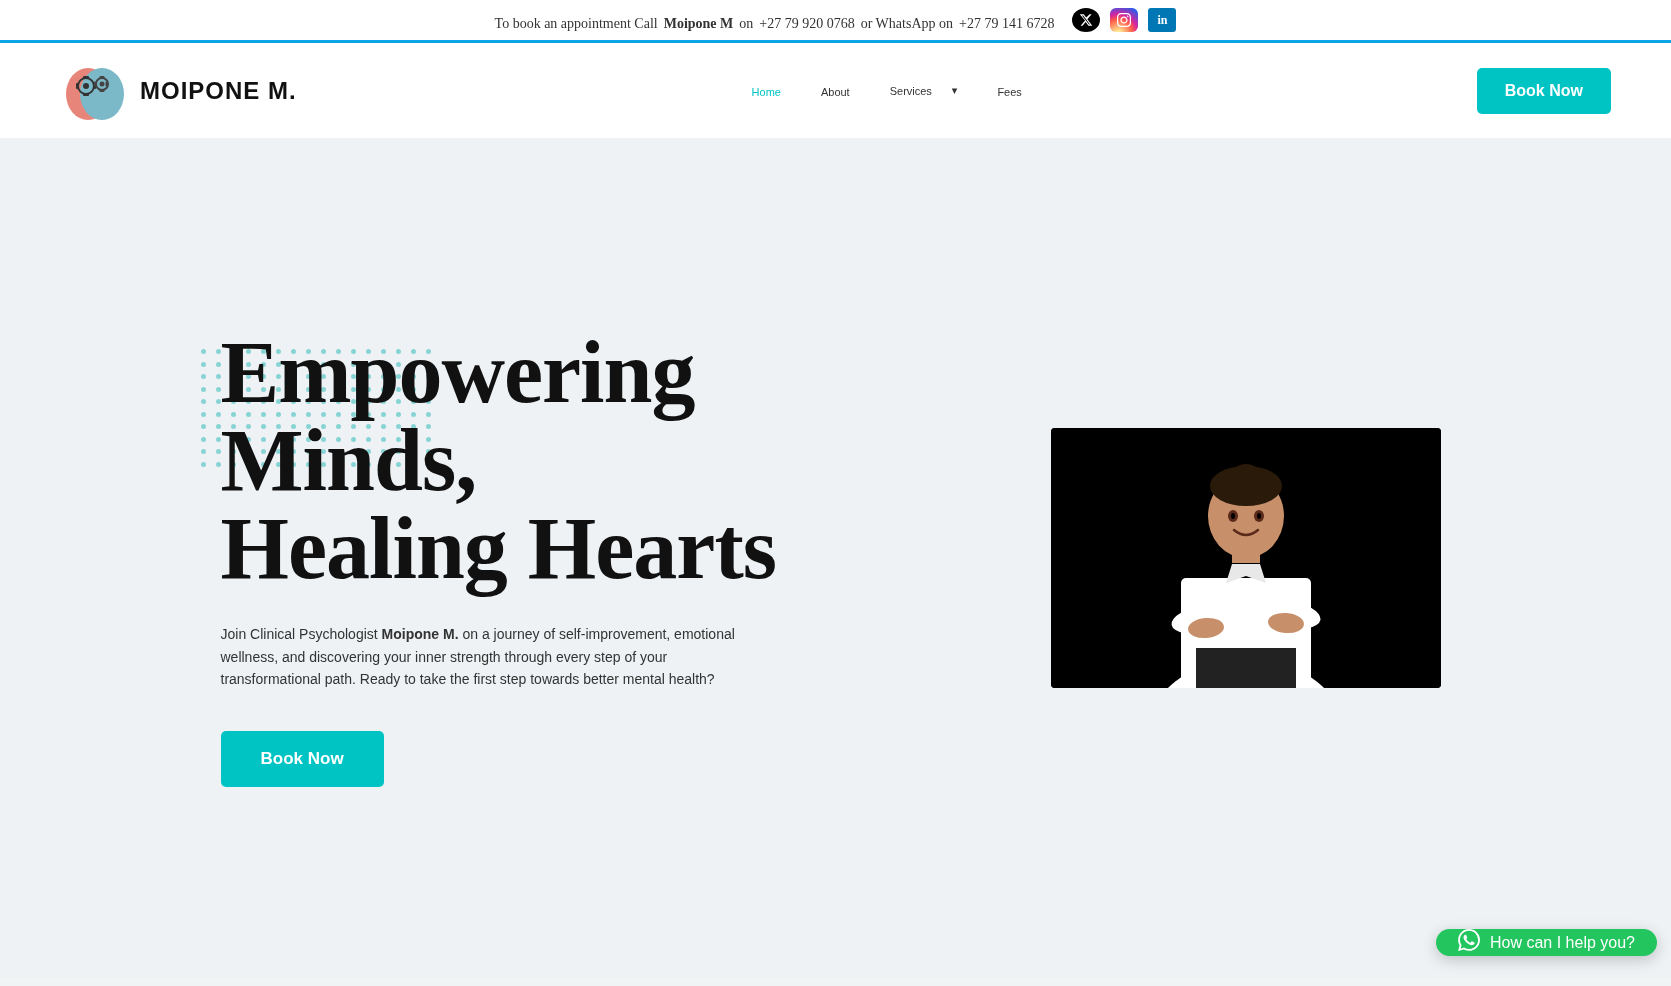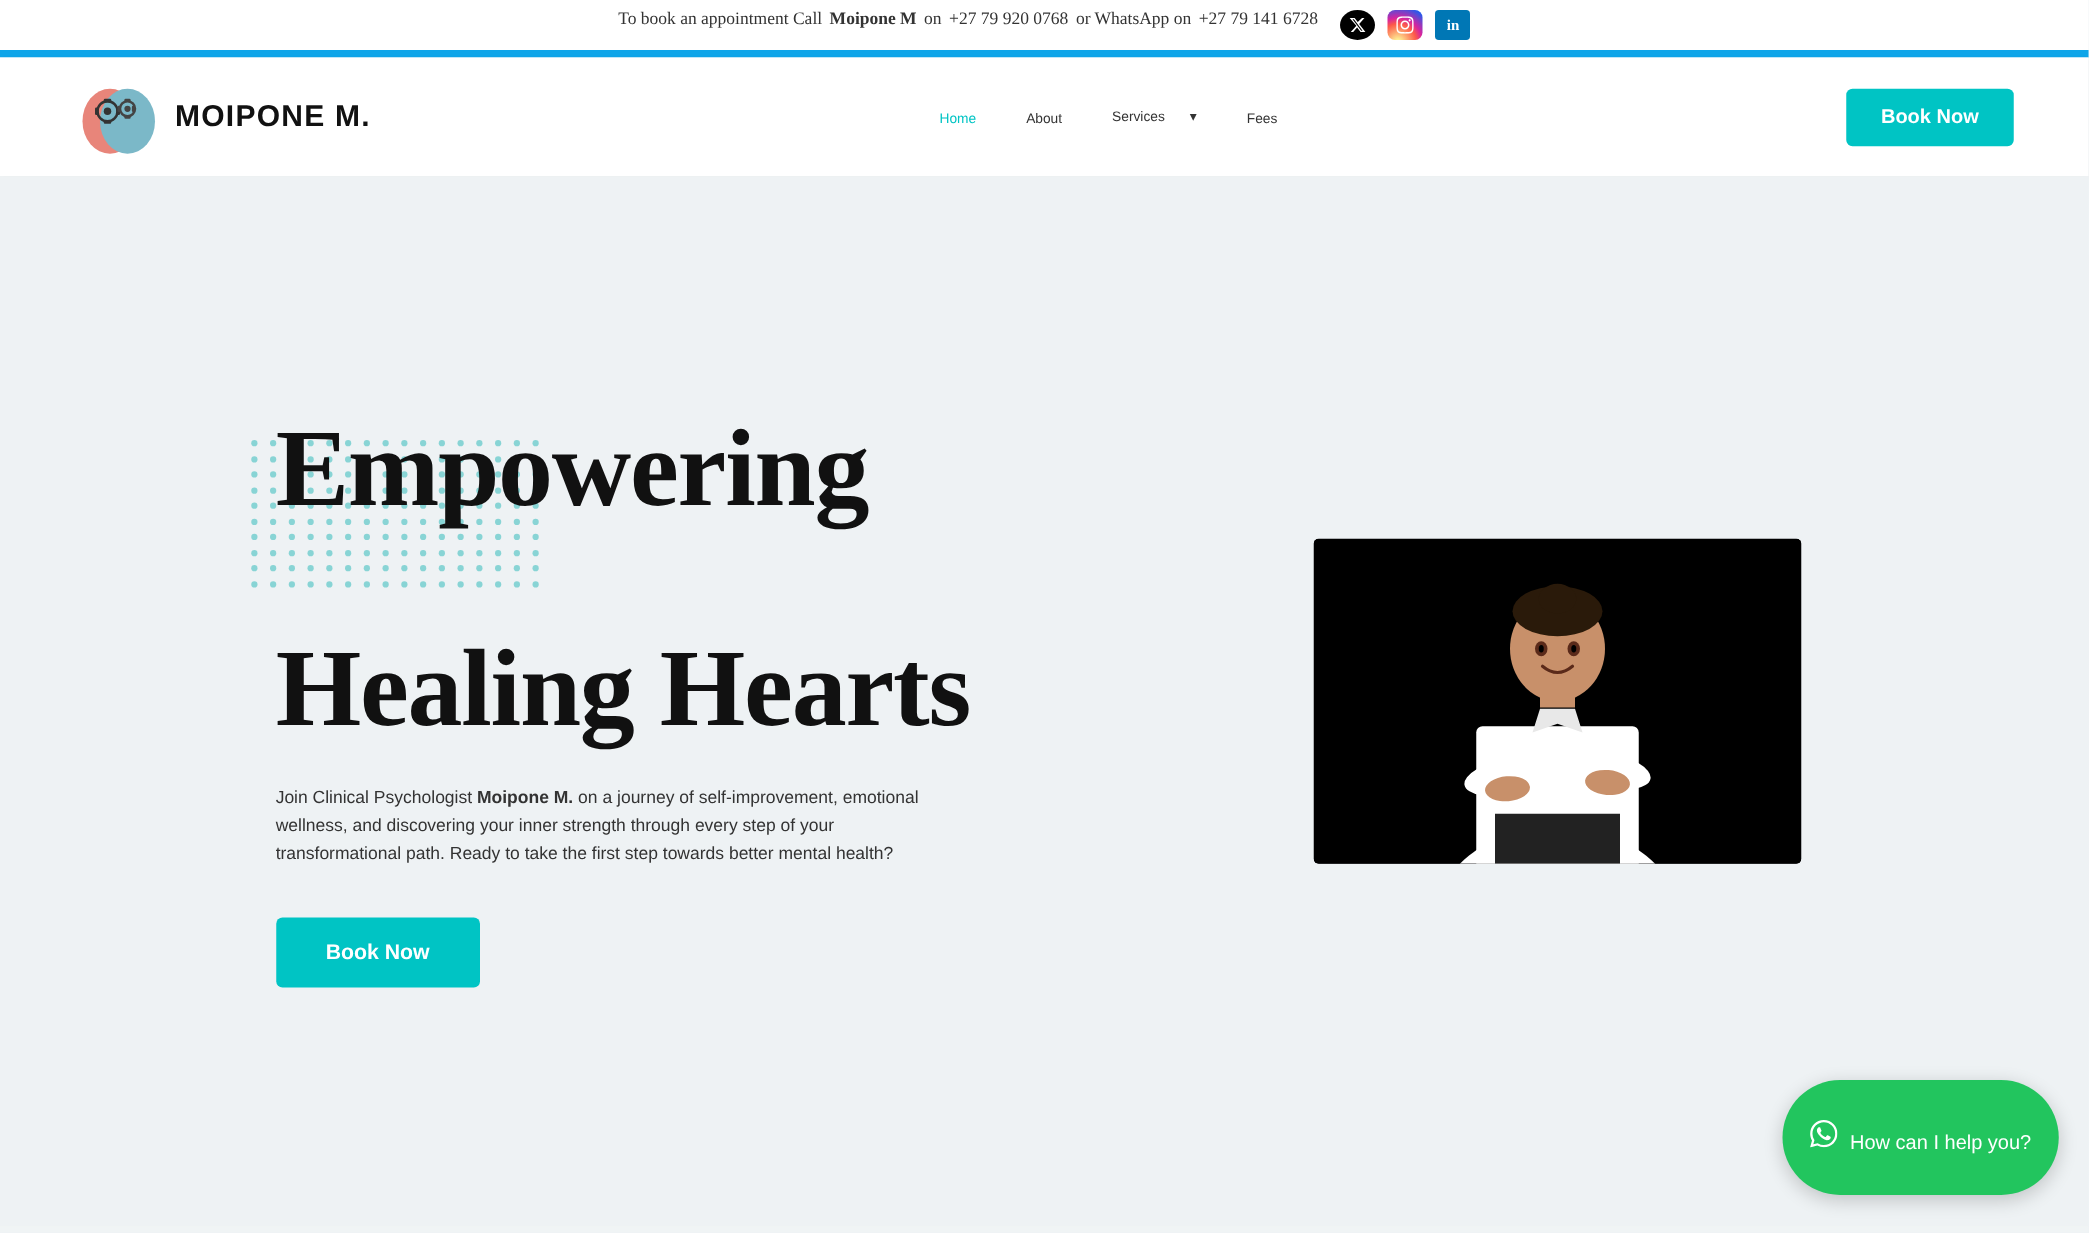--- a/index.html
+++ b/index.html
@@ -5,23 +5,23 @@
     * { margin: 0; padding: 0; box-sizing: border-box; }
     body { font-family: 'Georgia', serif; background: #f0f4f5; width: 1671px; min-height: 986px; overflow-x: hidden; }
 
     
     .top-bar {
       background: #fff;
       text-align: center;
       padding: 8px 20px;
       font-size: 14px;
       color: #333;
-      border-bottom: 6px solid #0ea5e9;
-      display: flex;
-      align-items: flex-start;
+      border-bottom: 3px solid #0ea5e9;
+      display: flex;
+      align-items: flex-end;
       justify-content: center;
       gap: 6px;
     }
     .top-bar .social-icons {
       display: flex;
       gap: 10px;
       margin-left: 12px;
     }
     .social-icon {
       width: 28px;
@@ -185,27 +185,27 @@
       display: flex;
       align-items: center;
       justify-content: center;
       position: relative;
     }
 
     
     .chat-widget {
       position: fixed;
       bottom: 30px;
-      right: 24px;
+      right: 14px;
       background: #22c55e;
       color: #fff;
-      padding: 32px 22px;
+      padding: 0 22px;
       border-radius: 50px;
       display: flex;
-      align-items: flex-end;
+      align-items: center;
       gap: 10px;
       font-size: 16px;
       font-family: sans-serif;
       font-weight: 500;
       cursor: pointer;
       box-shadow: 0 4px 15px rgba(0,0,0,0.2);
     }
     .chat-icon {
       font-size: 20px;
     }
@@ -436,21 +436,21 @@
         <div class="dot"></div>
         <div class="dot"></div>
         <div class="dot"></div>
         <div class="dot"></div>
         <div class="dot"></div>
         <div class="dot"></div>
         <div class="dot"></div>
     </div>
     <h1 class="hero-title">
       <span>Empowering</span><br>
-      <br>
+      <span>Minds,</span><br>
       <span>Healing Hearts</span>
     </h1>
     <p class="hero-desc">
       <span>Join Clinical Psychologist </span><strong>Moipone M.</strong><span> on a journey of self-improvement, emotional wellness, and discovering your inner strength through every step of your transformational path. Ready to take the first step towards better mental health?</span>
     </p>
     <button class="hero-book-btn">Book Now</button>
   </div>
 
   <div class="hero-image">
     <div class="hero-image-box">

